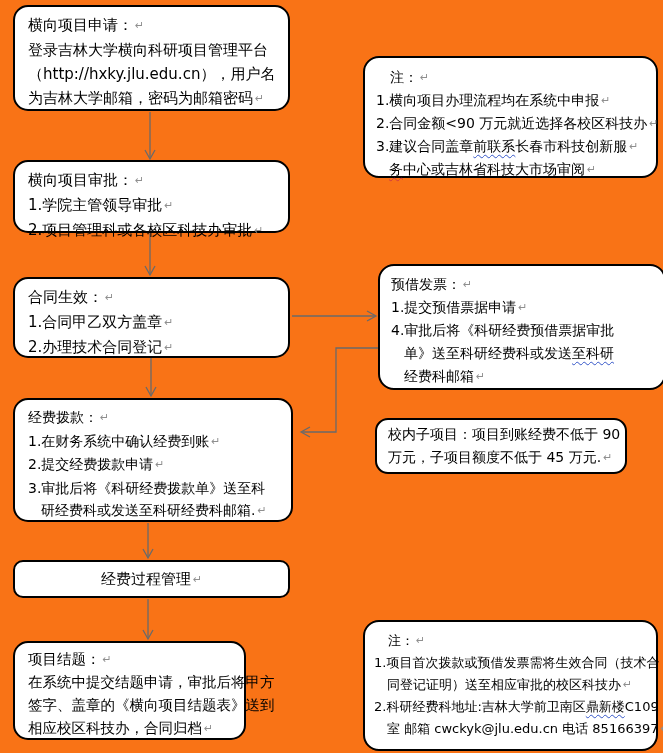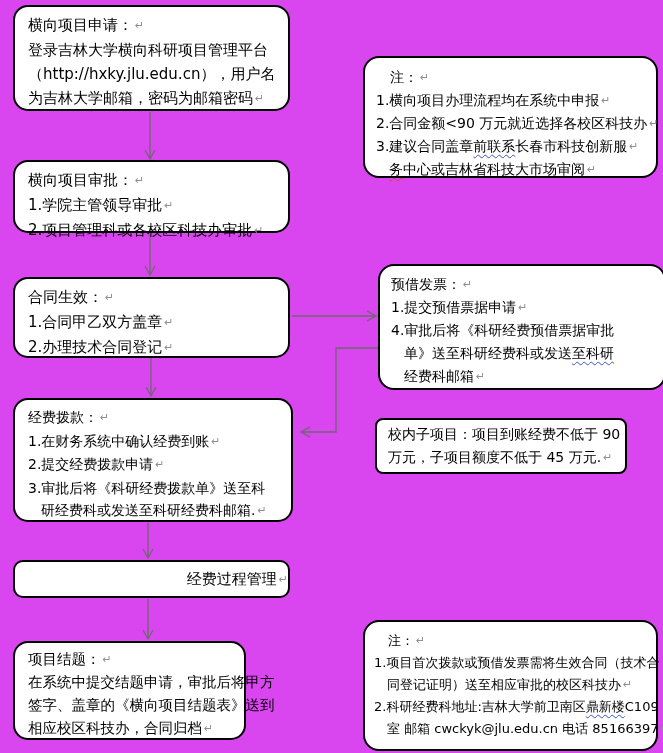--- a/index.html
+++ b/index.html
@@ -1,27 +1,27 @@
 <!DOCTYPE html>
 <html><head>
 <meta charset="utf-8">
 <style>
   html,body{margin:0;padding:0;background:#fff;}
   #canvas{
-    position:relative;width:663px;height:753px;background:#d946ef;
+    position:relative;width:663px;height:753px;background:#f97316;
     font-family:"DejaVu Sans",sans-serif;color:#000;overflow:hidden;
   }
   .box{
     position:absolute;background:#fff;border:2.5px solid #000;
     box-sizing:border-box;font-size:15px;line-height:24px;
   }
   .flow{border-radius:15px;padding:6px 13px;}
   .note{border-radius:12px;padding:8px 11px;font-size:14px;line-height:23px;}
   .small{font-size:13px;line-height:22px;}
-  .center-text{display:flex;align-items:center;justify-content:flex-end;padding:0;}
+  .center-text{display:flex;align-items:center;justify-content:center;padding:16px;}
   .vcenter{display:flex;flex-direction:column;justify-content:center;}
   .line{white-space:nowrap;}
   .line.indent{padding-left:13px;}
   .line.pad{padding-left:14px;}
   .ret{color:#8f8f8f;font-size:11px;margin-left:2px;vertical-align:1px;}
   .wavy-blue{text-decoration:underline wavy #3556c8;text-decoration-thickness:1px;text-underline-offset:3px;}
   .wavy-red{text-decoration:underline wavy #d23c3c;text-decoration-thickness:1px;text-underline-offset:3px;}
   #connector-layer{position:absolute;left:0;top:0;width:663px;height:753px;pointer-events:none;}
   #connector-layer path{stroke:#6a6a6a;stroke-width:1.3;fill:none;}
 </style>
@@ -108,21 +108,21 @@
     </div>
 
   <div class="box note" style="left:378px;top:264px;width:288px;height:126px;border-radius:16px;padding-top:7px;">
       <div class="line"><span>预借发票：</span><span class="ret">↵</span></div>
       <div class="line"><span>1.提交预借票据申请</span><span class="ret">↵</span></div>
       <div class="line"><span>4.审批后将《科研经费预借票据审批</span></div>
       <div class="line indent"><span>单》送至科研经费科或发送</span><span class="wavy-blue">至科研</span></div>
       <div class="line indent"><span>经费科邮箱</span><span class="ret">↵</span></div>
     </div>
 
-  <div class="box note vcenter" style="left:375px;top:418px;width:252px;height:56px;border-radius:8px;padding-top:2px;padding-bottom:2px;">
+  <div class="box note vcenter" style="left:375px;top:418px;width:252px;height:56px;border-radius:13px;padding-top:2px;padding-bottom:2px;">
       <div class="line"><span>校内子项目：项目到账经费不低于 90</span></div>
       <div class="line"><span>万元，子项目额度不低于 45 万元.</span><span class="ret">↵</span></div>
     </div>
 
 
   <div class="box note small" style="left:363px;top:620px;width:295px;height:131px;border-radius:16px;padding:8px 9px;">
       <div class="line pad"><span>注：</span><span class="ret">↵</span></div>
       <div class="line"><span>1.项目首次拨款或预借发票需将生效合同（技术合</span></div>
       <div class="line indent"><span>同登记证明）送至相应审批的校区科技办</span><span class="ret">↵</span></div>
       <div class="line"><span>2.科研经费科地址:吉林大学前卫南区</span><span class="wavy-blue">鼎新楼</span><span>C109</span></div>

